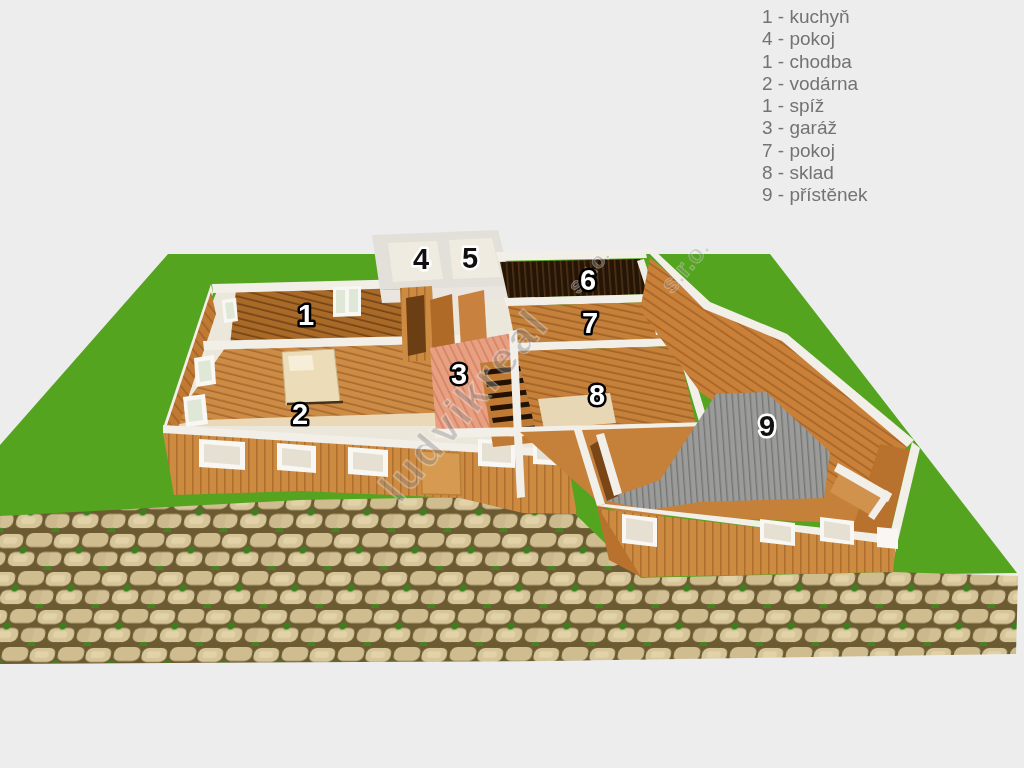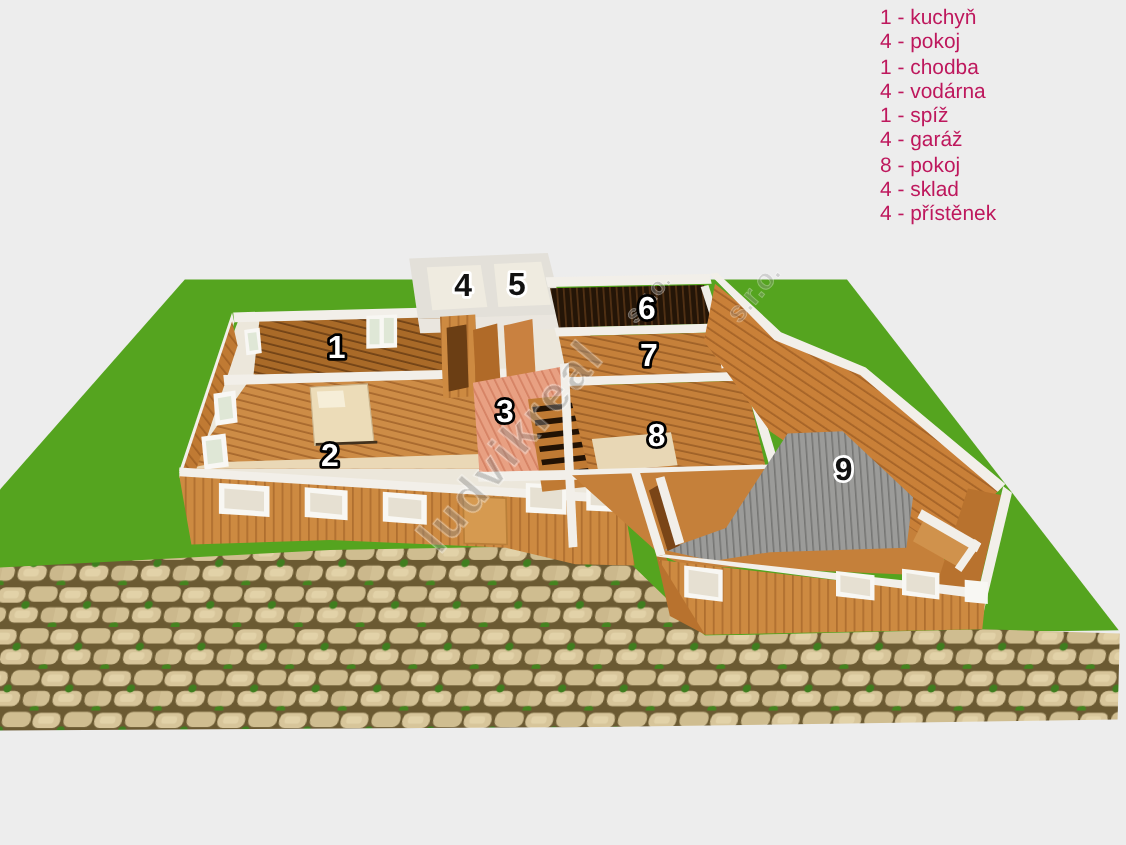--- a/index.html
+++ b/index.html
@@ -1,19 +1,19 @@
 <!DOCTYPE html>
 <html><head>
 <meta charset="utf-8">
 <style>
   html,body{margin:0;padding:0;background:#ededed;}
   .stage{position:relative;width:1024px;height:768px;background:#ededed;overflow:hidden;
          font-family:"Liberation Sans",sans-serif;}
   .scene-svg{position:absolute;left:0;top:0;}
-  .legend{position:absolute;left:800px;top:6px;font-size:19px;line-height:22.3px;color:#be185d;}
+  .legend{position:absolute;left:762px;top:6px;font-size:19px;line-height:22.3px;color:#737373;}
   .legend-row{white-space:nowrap;}
   .badge{font-family:"Liberation Sans",sans-serif;font-weight:bold;font-size:29px;
          text-anchor:middle;}
   .badge-light{fill:#ffffff;stroke:#000000;stroke-width:5px;paint-order:stroke;stroke-linejoin:round;}
   .badge-dark{fill:#111111;stroke:#ffffff;stroke-width:5px;paint-order:stroke;stroke-linejoin:round;}
   .wm{font-family:"Liberation Sans",sans-serif;font-weight:bold;}
 </style>
 </head>
 <body>
 
@@ -187,21 +187,21 @@
     <text class="badge badge-light" x="590" y="333">7</text>
     <text class="badge badge-light" x="597" y="405">8</text>
     <text class="badge badge-dark" x="767" y="436">9</text>
   </g>
 </svg>
 
 <div class="legend">
   <div class="legend-row">1 - kuchyň</div>
   <div class="legend-row">4 - pokoj</div>
   <div class="legend-row">1 - chodba</div>
-  <div class="legend-row">4 - vodárna</div>
+  <div class="legend-row">2 - vodárna</div>
   <div class="legend-row">1 - spíž</div>
-  <div class="legend-row">4 - garáž</div>
-  <div class="legend-row">8 - pokoj</div>
-  <div class="legend-row">4 - sklad</div>
-  <div class="legend-row">4 - přístěnek</div>
+  <div class="legend-row">3 - garáž</div>
+  <div class="legend-row">7 - pokoj</div>
+  <div class="legend-row">8 - sklad</div>
+  <div class="legend-row">9 - přístěnek</div>
 </div>
 
 </div>
 
 </body></html>

